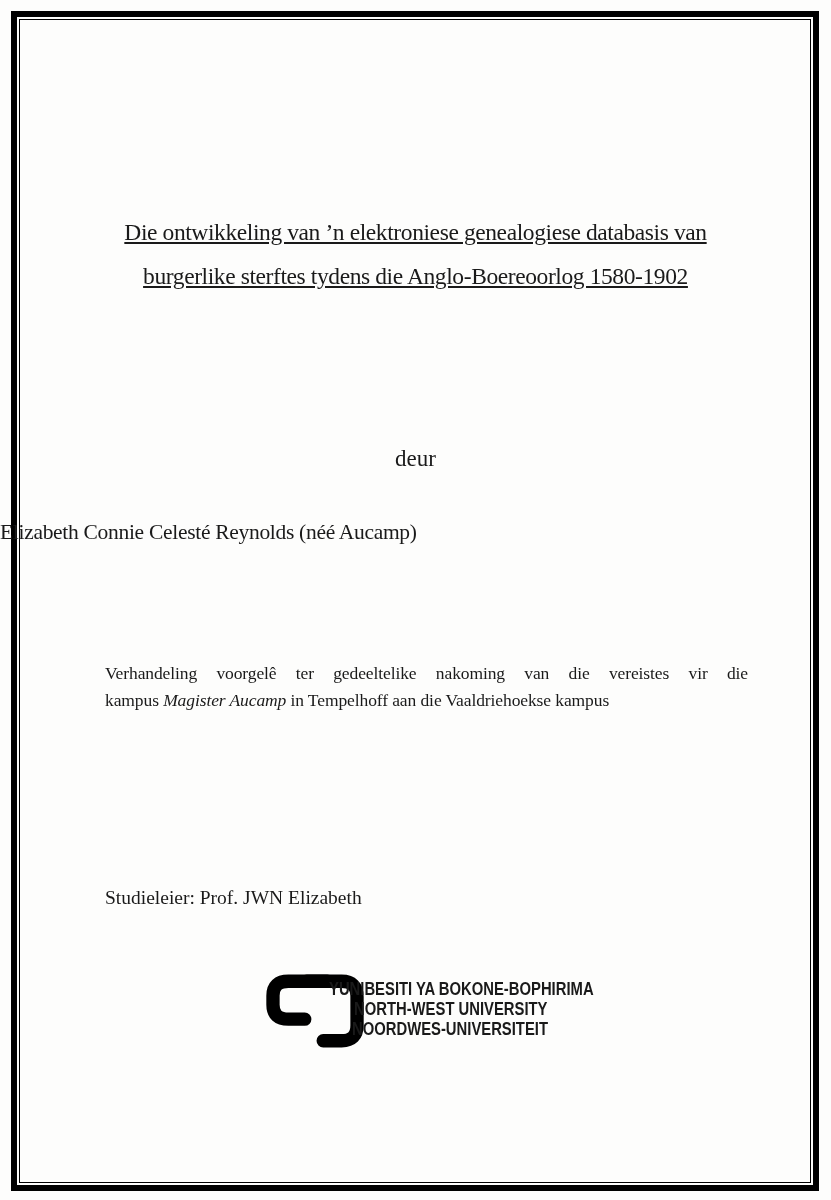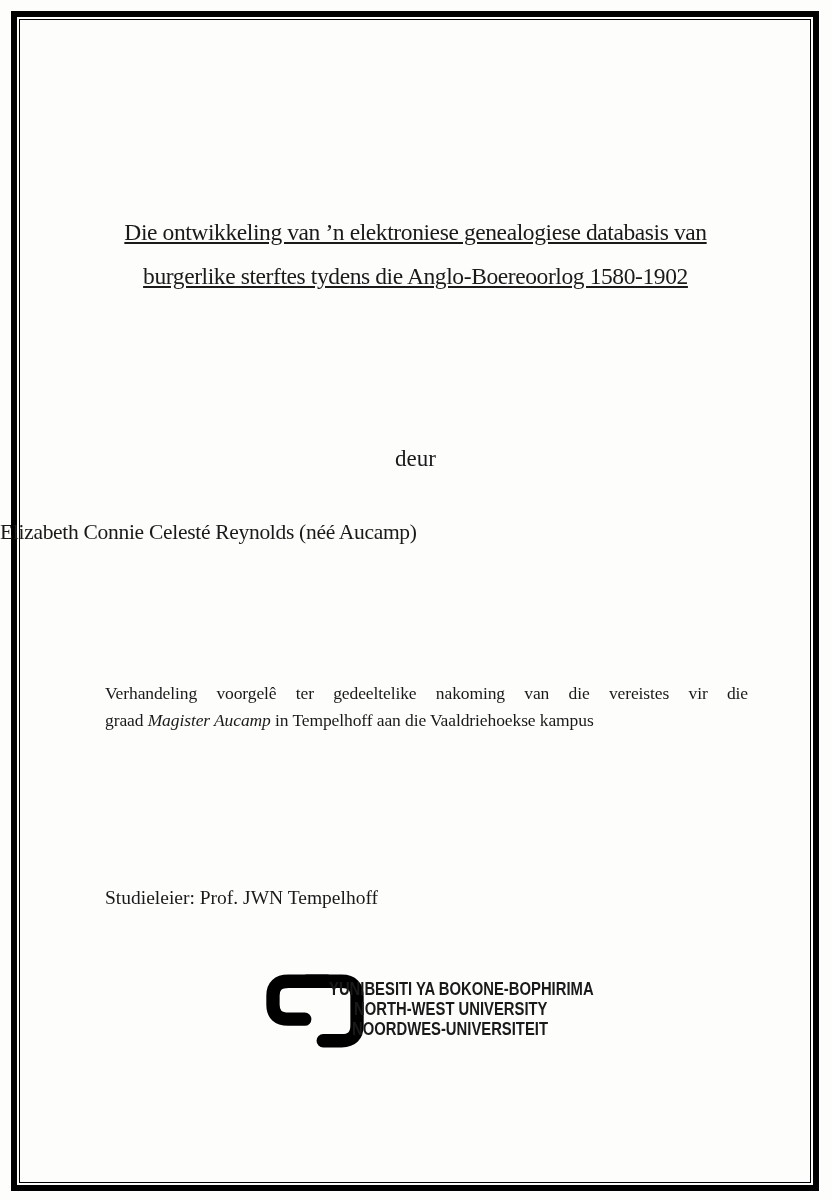--- a/index.html
+++ b/index.html
@@ -37,21 +37,20 @@
     position:absolute;left:0;right:0;top:518px;
     text-align:left;font-size:21.5px;letter-spacing:-0.3px;line-height:28px;
   }
   .submission{
     position:absolute;left:105px;top:660px;width:643px;
     font-size:17.5px;letter-spacing:-0.1px;line-height:27.3px;
   }
   .submission .justified{
     text-align:justify;
     text-align-last:justify;
-    margin-top:20px;
   }
   .supervisor-block{
     position:absolute;left:105px;top:884px;
     font-size:19.5px;line-height:27.5px;
   }
   .logo{
     position:absolute;left:263px;top:970px;width:330px;height:84px;
   }
   .logo-mark{position:absolute;left:0;top:0;}
   .logo-text{
@@ -81,25 +80,25 @@
     <div>Die ontwikkeling van ’n elektroniese genealogiese databasis van</div>
     <div>burgerlike sterftes tydens die Anglo-Boereoorlog 1580-1902</div>
   </div>
 
   <div class="byline">deur</div>
 
   <div class="author">Elizabeth Connie Celesté Reynolds (néé Aucamp)</div>
 
   <div class="submission">
     <div class="justified">Verhandeling voorgelê ter gedeeltelike nakoming van die vereistes vir die</div>
-    <div><span>graad </span><i>Magister Aucamp</i><span> in Tempelhoff aan die Vaaldriehoekse kampus</span></div>
+    <div><span>kampus </span><i>Magister Aucamp</i><span> in Tempelhoff aan die Vaaldriehoekse kampus</span></div>
   </div>
 
   <div class="supervisor-block">
-    <div>Studieleier: Prof. JWN Tempelhoff</div>
+    <div>Studieleier: Prof. JWN Elizabeth</div>
   </div>
 
   <div class="logo">
     <svg class="logo-mark" width="104" height="82" viewBox="0 0 100 80" aria-hidden="true">
 
       <path d="M 62 11 L 24 11 Q 9 11 9 25 L 9 34 Q 9 48 24 48 L 40 48" fill="none" stroke="#000" stroke-width="13" stroke-linecap="round"></path>
 
       <path d="M 42 11 L 76 11 Q 91 11 91 26 L 91 54 Q 91 69 76 69 L 58 69" fill="none" stroke="#000" stroke-width="13" stroke-linecap="round"></path>
     </svg>
     <div class="logo-text">

